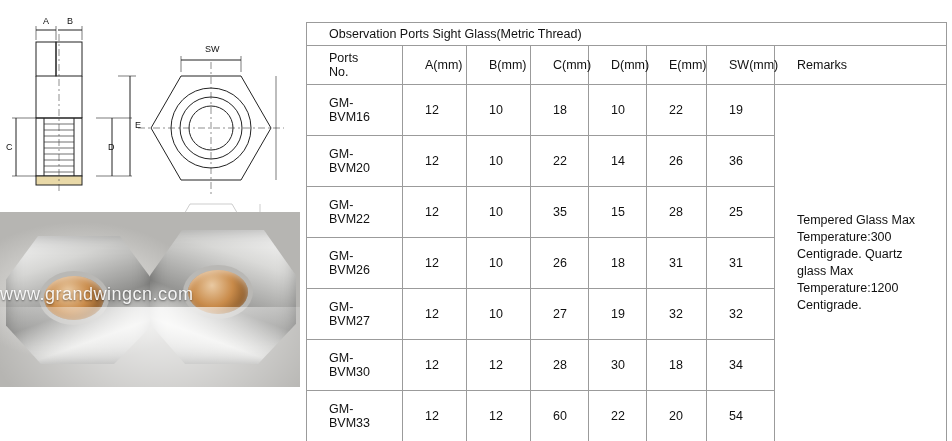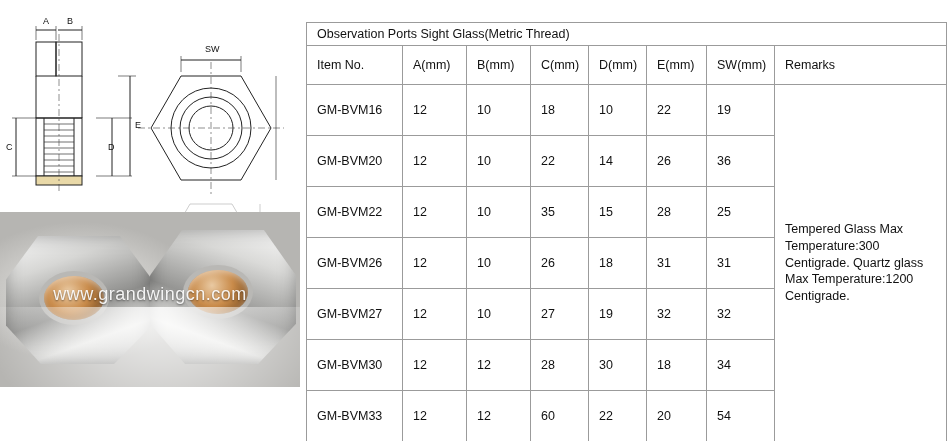--- a/index.html
+++ b/index.html
@@ -77,21 +77,21 @@
   .glass-left { left: 44px; top: 64px; width: 60px; height: 44px; }
   .glass-right { left: 188px; top: 58px; width: 60px; height: 44px; }
   .photo-glare {
     position: absolute;
     left: -20px; bottom: -70px; width: 360px; height: 150px;
     background: radial-gradient(ellipse at 50% 0%, rgba(255,255,255,.85) 0%, rgba(255,255,255,0) 70%);
   }
   .watermark {
     position: absolute;
     left: 0; right: 0; top: 72px;
-    text-align: center;
+    text-align: left;
     font-family: "Liberation Sans", sans-serif;
     font-size: 18px;
     color: rgba(255,255,255,.92);
     text-shadow: 0 1px 2px rgba(0,0,0,.45);
     letter-spacing: .5px;
   }
   .photo-bottom-strip {
     position: absolute;
     left: 0; top: 387px; width: 300px; height: 54px;
     background: #ffffff;
@@ -113,21 +113,21 @@
     width: 640px;
     table-layout: fixed;
   }
   table.spec th, table.spec td {
     border: 1px solid #9b9b9b;
     font-size: 12.5px;
     color: #111111;
     font-weight: normal;
     text-align: left;
     vertical-align: middle;
-    padding: 4px 10px;
+    padding: 4px 22px;
     font-family: "Liberation Sans", sans-serif;
   }
   .title-cell {
     border: 1px solid #9b9b9b;
     padding: 9px 10px 11px 10px;
     font-size: 14.5px;
     font-weight: bold;
     color: #1238b4;
     font-family: "Liberation Sans", sans-serif;
   }
@@ -232,21 +232,21 @@
         <col style="width:58px">
         <col style="width:60px">
         <col style="width:68px">
         <col style="width:172px">
       </colgroup>
       <tbody>
         <tr>
           <td class="title-cell" colspan="8">Observation Ports Sight Glass(Metric Thread)</td>
         </tr>
         <tr class="head-row">
-          <td>Item No.</td>
+          <td>Ports No.</td>
           <td>A(mm)</td>
           <td>B(mm)</td>
           <td>C(mm)</td>
           <td>D(mm)</td>
           <td>E(mm)</td>
           <td>SW(mm)</td>
           <td>Remarks</td>
         </tr>
 
         <tr class="data-row">

